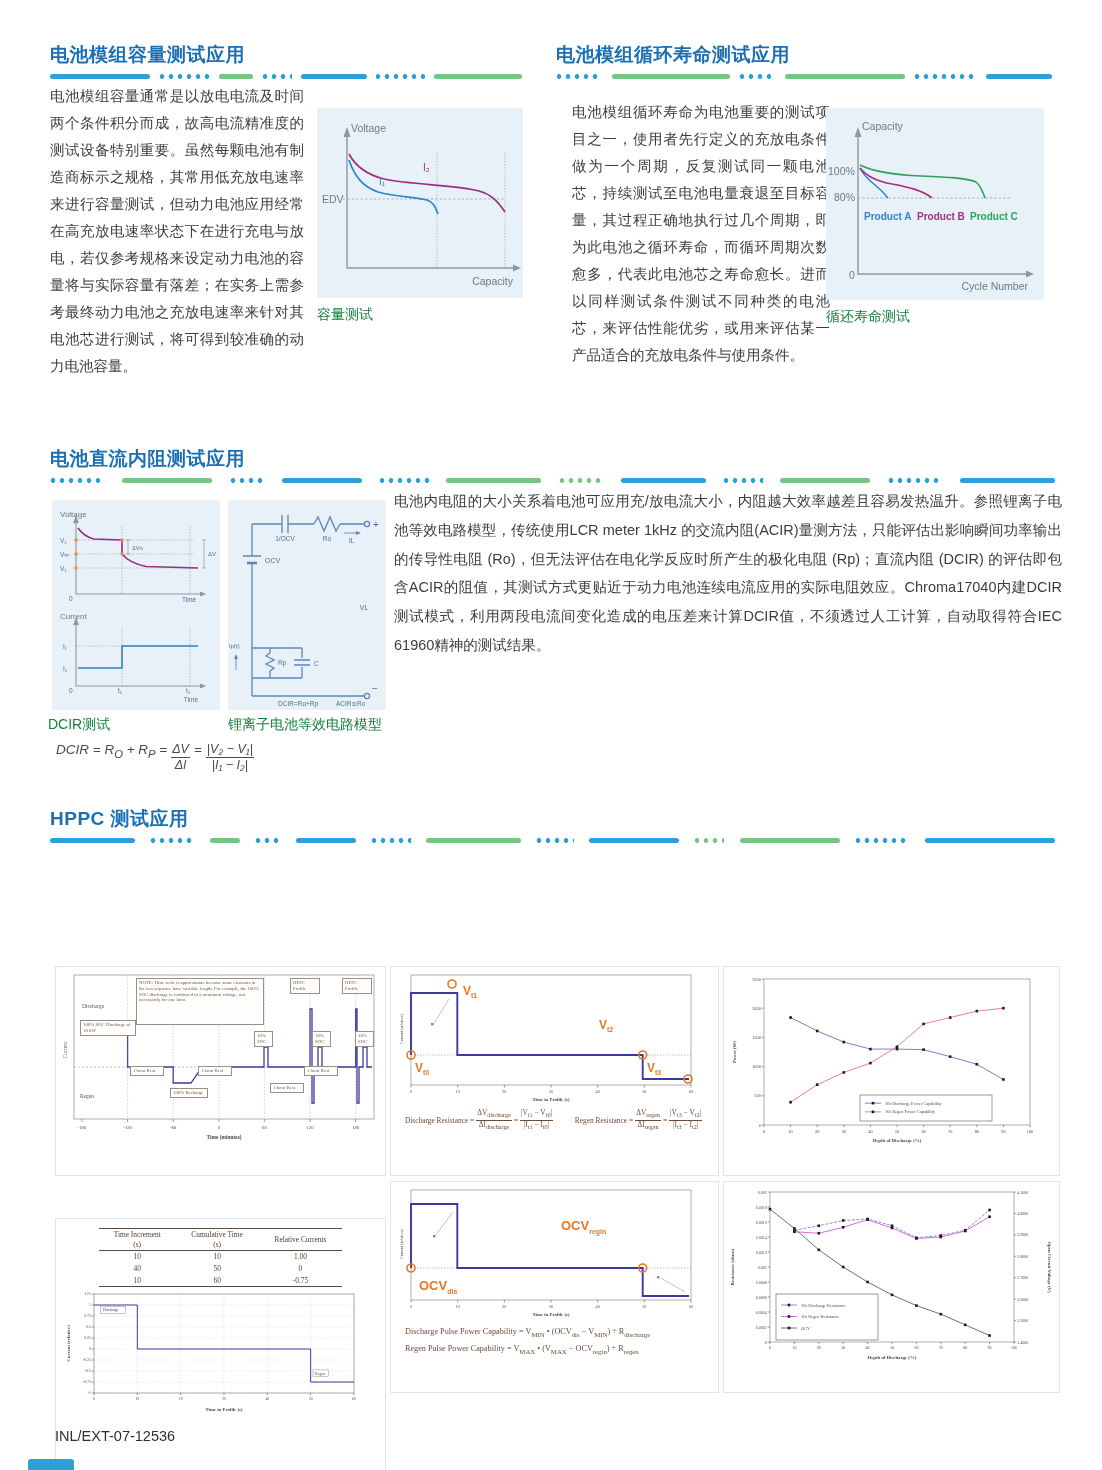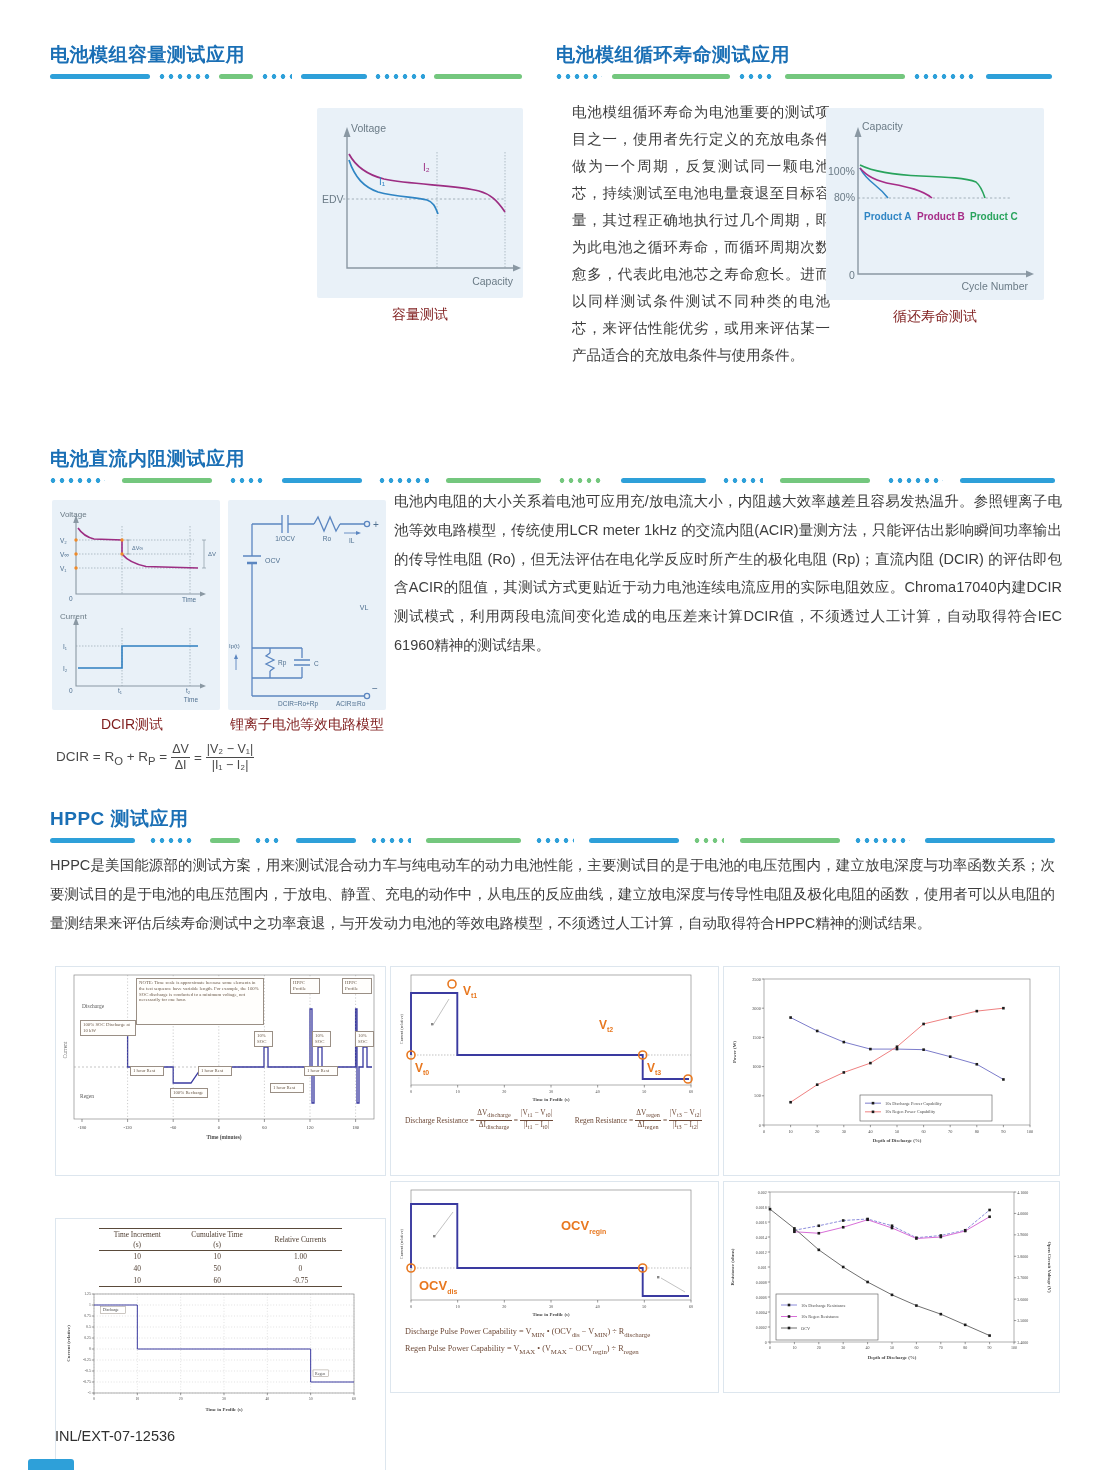--- a/index.html
+++ b/index.html
@@ -8,21 +8,21 @@
   .sec-title{position:absolute;font-size:19px;font-weight:bold;color:#1a6fb5;letter-spacing:.5px;}
   .divider{position:absolute;height:5px;display:flex;justify-content:space-between;align-items:center;}
   .dl{height:5px;border-radius:3px;background:#2ea0d9;}
   .dg{height:5px;border-radius:3px;background:#74c77e;}
   .dd{height:5px;background-image:radial-gradient(circle at 3px 2.5px,#2ea0d9 2.2px,rgba(0,0,0,0) 2.6px);
       background-size:9px 5px;background-repeat:repeat-x;}
   .ddg{height:5px;background-image:radial-gradient(circle at 3px 2.5px,#74c77e 2.2px,rgba(0,0,0,0) 2.6px);
       background-size:9px 5px;background-repeat:repeat-x;}
   .zh-body{position:absolute;font-size:14.5px;line-height:27px;color:#3d3d3d;text-align:justify;}
   .chart-bg{position:absolute;background:#e9f1f8;border-radius:2px;}
-  .cap{position:absolute;text-align:center;font-size:14px;color:#7f1d1d;}
+  .cap{position:absolute;font-size:14px;color:#15803d;}
   .figbox{position:absolute;border:1px solid #dde6ee;background:#fff;box-sizing:border-box;}
   svg{display:block;}
   svg text{font-family:"Liberation Sans",sans-serif;}
   .ctxt{fill:#4a4a4a;font-family:"Liberation Serif",serif;}
   .axl{font-weight:bold;}
   .frame{fill:none;stroke:#8c8c8c;stroke-width:.7;}
   .tick{stroke:#555;stroke-width:.6;}
   .grid{stroke:#b5b5b5;stroke-width:.4;stroke-dasharray:1,1.8;}
   .vgrid{stroke:#9a9a9a;stroke-width:.5;stroke-dasharray:1.2,2;}
   .gaxis{stroke:#8a98a3;stroke-width:1.4;fill:none;}
@@ -42,21 +42,21 @@
   .seqbox{position:absolute;border:.6px solid #9a8f85;background:#fffefc;font-size:4.8px;line-height:1.2;
           color:#6b5a4a;padding:1px 2px;box-sizing:border-box;font-family:"Liberation Serif",serif;}
   .seqtxt{position:absolute;font-size:5.5px;color:#5a5a5a;font-family:"Liberation Serif",serif;}
   .seq-rot{position:absolute;transform:rotate(-90deg);font-size:5.5px;color:#5a5a5a;font-family:"Liberation Serif",serif;}
   .formula-row{display:flex;justify-content:space-around;align-items:center;padding:4px 4px 0 4px;
                color:#6e4a38;font-family:"Liberation Serif",serif;font-size:7.4px;}
   .formula-lines{padding:4px 0 0 14px;color:#6e4a38;font-family:"Liberation Serif",serif;font-size:8.2px;line-height:2;}
   .fgroup{display:inline-flex;align-items:center;white-space:nowrap;}
   .fr{display:inline-flex;flex-direction:column;align-items:center;margin:0 2px;line-height:1.15;}
   .fr .top{border-bottom:.8px solid currentColor;padding:0 1px;}
-  .dcir-formula{position:absolute;display:flex;align-items:center;font-size:13.5px;color:#4a4a4a;white-space:nowrap;}
+  .dcir-formula{position:absolute;display:flex;font-size:13.5px;color:#4a4a4a;white-space:nowrap;font-style:italic;}
   .dcir-formula .fr{font-size:12.5px;line-height:1.2;margin:0 4px;}
   .ptable{border-collapse:collapse;width:74%;margin:9px auto 2px auto;font-family:"Liberation Serif",serif;
           font-size:7.4px;color:#4e3d30;text-align:center;border-top:1.2px solid #5a4a3a;border-bottom:1.2px solid #5a4a3a;}
   .ptable thead tr{border-bottom:1px solid #5a4a3a;}
   .ptable th,.ptable td{font-weight:normal;padding:1px 4px;line-height:1.3;}
   .footnote{position:absolute;font-size:14.5px;color:#2f2f2f;line-height:25px;}
   .pagetab{position:absolute;background:#2ea0d9;border-radius:3px 3px 0 0;}
 </style>
 </head>
 <body>
@@ -66,20 +66,21 @@
   <div class="sec-title" style="left:50px;top:42px;">电池模组容量测试应用</div>
   <div class="divider" style="left:50px;top:74px;width:472px;">
     <span class="dl" style="width:100px"></span>
     <span class="dd" style="width:52px"></span>
     <span class="dg" style="width:34px"></span>
     <span class="dd" style="width:30px"></span>
     <span class="dl" style="width:66px"></span>
     <span class="dd" style="width:50px"></span>
     <span class="dg" style="width:88px"></span>
   </div>
+  <p class="zh-body" style="left:50px;top:83px;width:254px;margin:0;">电池模组容量通常是以放电电流及时间两个条件积分而成，故高电流精准度的测试设备特别重要。虽然每颗电池有制造商标示之规格，其常用低充放电速率来进行容量测试，但动力电池应用经常在高充放电速率状态下在进行充电与放电，若仅参考规格来设定动力电池的容量将与实际容量有落差；在实务上需参考最终动力电池之充放电速率来针对其电池芯进行测试，将可得到较准确的动力电池容量。</p>
 
   <div class="chart-bg" style="left:317px;top:108px;width:206px;height:190px;">
     <svg width="206" height="190" viewBox="0 0 206 190">
       <path class="gdash" d="M26,91 H188"></path>
       <path class="gdot" d="M120,44 V160"></path>
       <path class="gdot" d="M188,44 V160"></path>
       <path class="gaxis" d="M30,28 V160 H196"></path>
       <polygon class="garr" points="30,19 26.5,29 33.5,29"></polygon>
       <polygon class="garr" points="204,160 196,156.5 196,163.5"></polygon>
       <path d="M32,52 C38,70 47,79 61,84 C80,89 98,89 110,92 C116,94 118,98 121,106" stroke="#2f85c4" stroke-width="1.7" fill="none"></path>
@@ -241,21 +242,20 @@
     <span class="dl" style="width:60px"></span>
     <span class="dd" style="width:40px"></span>
     <span class="dg" style="width:95px"></span>
     <span class="dd" style="width:38px"></span>
     <span class="dl" style="width:90px"></span>
     <span class="ddg" style="width:30px"></span>
     <span class="dg" style="width:100px"></span>
     <span class="dd" style="width:55px"></span>
     <span class="dl" style="width:130px"></span>
   </div>
-  <p class="zh-body" style="left:50px;top:851px;width:1005px;margin:0;line-height:29px;">HPPC是美国能源部的测试方案，用来测试混合动力车与纯电动车的动力电池性能，主要测试目的是于电池的电压范围内，建立放电深度与功率函数关系；次要测试目的是于电池的电压范围内，于放电、静置、充电的动作中，从电压的反应曲线，建立放电深度与传导性电阻及极化电阻的函数，使用者可以从电阻的量测结果来评估后续寿命测试中之功率衰退，与开发动力电池的等效电路模型，不须透过人工计算，自动取得符合HPPC精神的测试结果。</p>
 
   <div class="figbox" style="left:55px;top:966px;width:331px;height:210px;">
     <svg id="svg-seq" width="329" height="178" viewBox="0 0 329 178">
       <rect class="frame" x="18" y="8" width="300" height="144"></rect>
       <path d="M18,100 H318" stroke="#888" stroke-width=".5" stroke-dasharray="2,2" fill="none"></path>
       <path class="navy" style="stroke-width:1.3" d="M26,64 H71.6 V100 H117.2 V116 H135 L146,100 H208 V80 H212 V100 H254 V42 H256 V136 H258 V100 H262 V80 H266 V100 H299.6 V42 H301 V136 H303 V100 H307 V80 H311 V100 H316"></path>
       <text class="ctxt axl" x="168" y="172" text-anchor="middle" font-size="5.4">Time (minutes)</text>
     <line x1="26" y1="152" x2="26" y2="155" class="tick"></line>
         <text x="26" y="161.5" font-size="4.6" text-anchor="middle" class="ctxt">-180</text>
         <line x1="71.6" y1="8" x2="71.6" y2="152" class="vgrid"></line>

